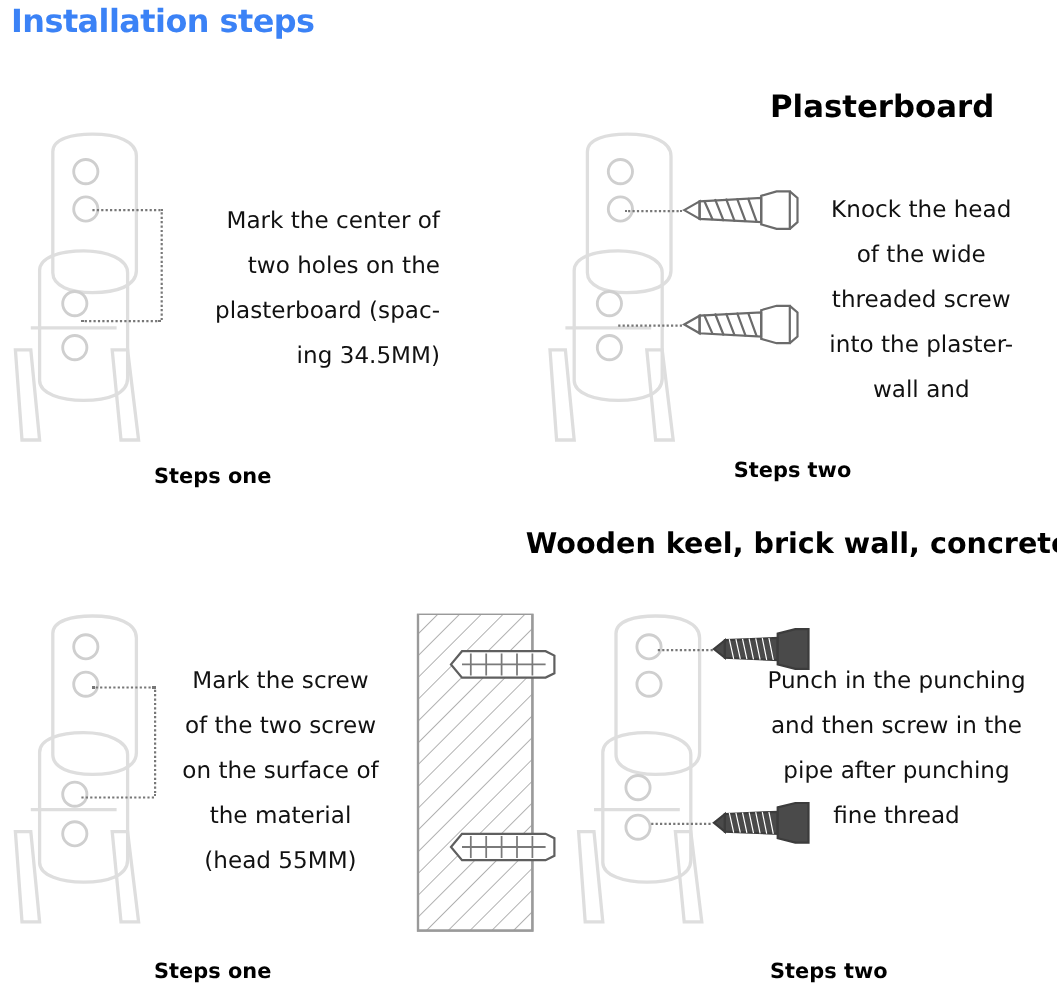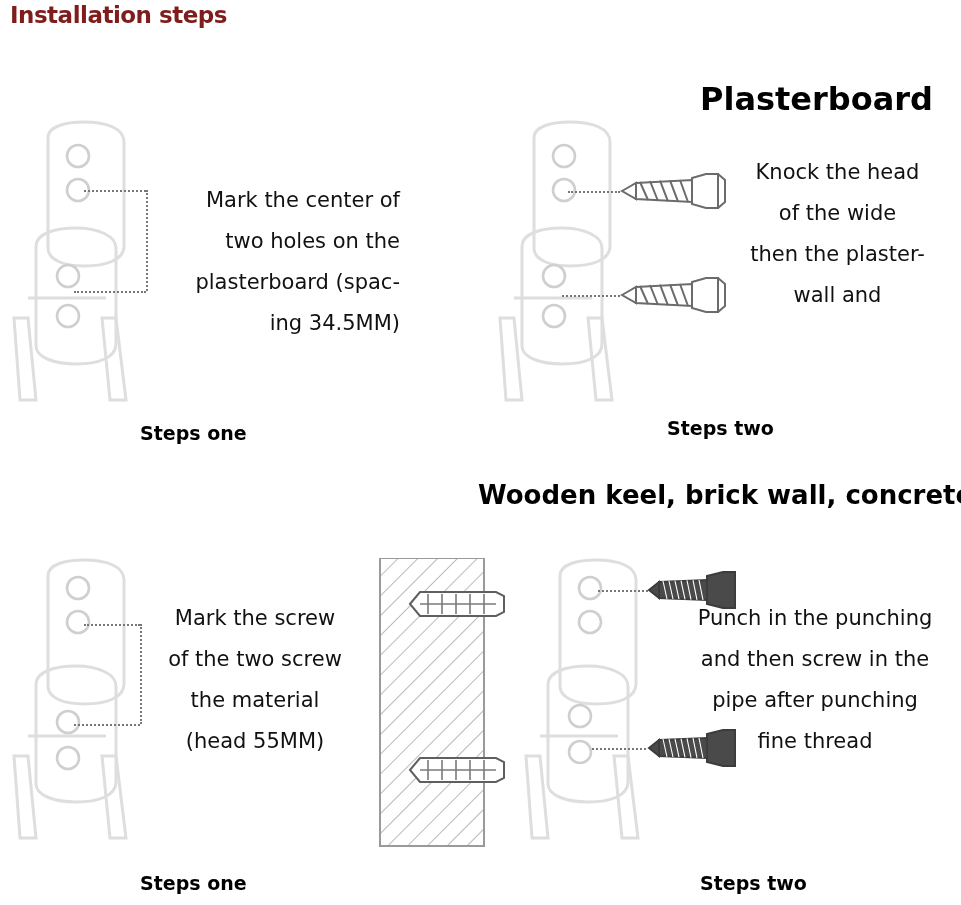--- a/index.html
+++ b/index.html
@@ -21,30 +21,30 @@
     height: 905px;
   }
 
   
   .main-title {
     position: absolute;
     left: 10px;
     top: 2px;
     font-family: "DejaVu Sans", sans-serif;
     font-weight: bold;
-    font-size: 23px;
+    font-size: 29px;
     letter-spacing: -0.5px;
-    color: #7f1d1d;
+    color: #3b82f6;
     white-space: nowrap;
   }
   .section-title {
     position: absolute;
     font-family: "DejaVu Sans", sans-serif;
     font-weight: bold;
-    font-size: 32px;
+    font-size: 28px;
     color: #000;
     white-space: nowrap;
   }
   #title-plasterboard { left: 700px; top: 80px; }
   #title-wooden { left: 478px; top: 480px; font-size: 26px; }
 
   .step-label {
     position: absolute;
     font-family: "DejaVu Sans", sans-serif;
     font-weight: bold;
@@ -60,21 +60,21 @@
   
   .caption {
     position: absolute;
     font-family: "DejaVu Sans", sans-serif;
     font-size: 21px;
     line-height: 41px;
     color: #111;
     text-align: center;
   }
   #cap-1 { left: 160px; top: 180px; width: 240px; text-align: right; }
-  #cap-2 { left: 735px; top: 152px; width: 205px; }
+  #cap-2 { left: 735px; top: 170px; width: 205px; }
   #cap-3 { left: 150px; top: 598px; width: 210px; }
   #cap-4 { left: 670px; top: 598px; width: 290px; }
 
   
   .art { position: absolute; }
 
   
   .dotline {
     position: absolute;
     border-top: 2px dotted #777;
@@ -159,21 +159,22 @@
       <path d="M18,15 L74,12 L74,34 L18,31 Z"></path>
       <path d="M22,14 L30,32 M32,13 L40,33 M42,12.6 L50,33.4 M52,12.3 L60,33.7 M62,12 L70,34"></path>
       <path d="M74,10 L88,6 L100,6 L100,40 L88,40 L74,36 Z"></path>
       <path d="M100,6 L107,12 L107,34 L100,40"></path>
     </g>
   </svg>
 
   <div class="caption" id="cap-2">
     <div>Knock the head</div>
     <div>of the wide</div>
-    <div>then the plaster-</div>
+    <div>threaded screw</div>
+    <div>into the plaster-</div>
     <div>wall and</div>
   </div>
 
   <div class="step-label" id="label-s2">Steps two</div>
 
   <div class="section-title" id="title-wooden">Wooden keel, brick wall, concrete</div>
 
   <svg class="art" style="left:6px; top:556px;" width="180" height="290" viewBox="0 0 180 290">
     <g fill="none" stroke="#dedede" stroke-width="3">
       <path d="M42,20 C42,8 60,4 78,4 C100,4 118,10 118,24 L118,128 C118,142 100,148 78,148 C58,148 42,142 42,130 Z"></path>
@@ -190,20 +191,21 @@
     </g>
   </svg>
 
   <div class="dotline" style="left:84px; top:624px; width:56px;"></div>
   <div class="dotline" style="left:74px; top:724px; width:66px;"></div>
   <div class="dotline-v" style="left:140px; top:624px; height:100px;"></div>
 
   <div class="caption" id="cap-3">
     <div>Mark the screw</div>
     <div>of the two screw</div>
+    <div>on the surface of</div>
     <div>the material</div>
     <div>(head 55MM)</div>
   </div>
 
   <div class="step-label" id="label-s3">Steps one</div>
 
   <svg class="art" style="left:378px; top:558px;" width="120" height="290" viewBox="0 0 120 290">
     <defs>
       <pattern id="hatch" width="14" height="14" patternUnits="userSpaceOnUse" patternTransform="rotate(45)">
         <line x1="0" y1="0" x2="0" y2="14" stroke="#a8a8a8" stroke-width="1.6"></line>

